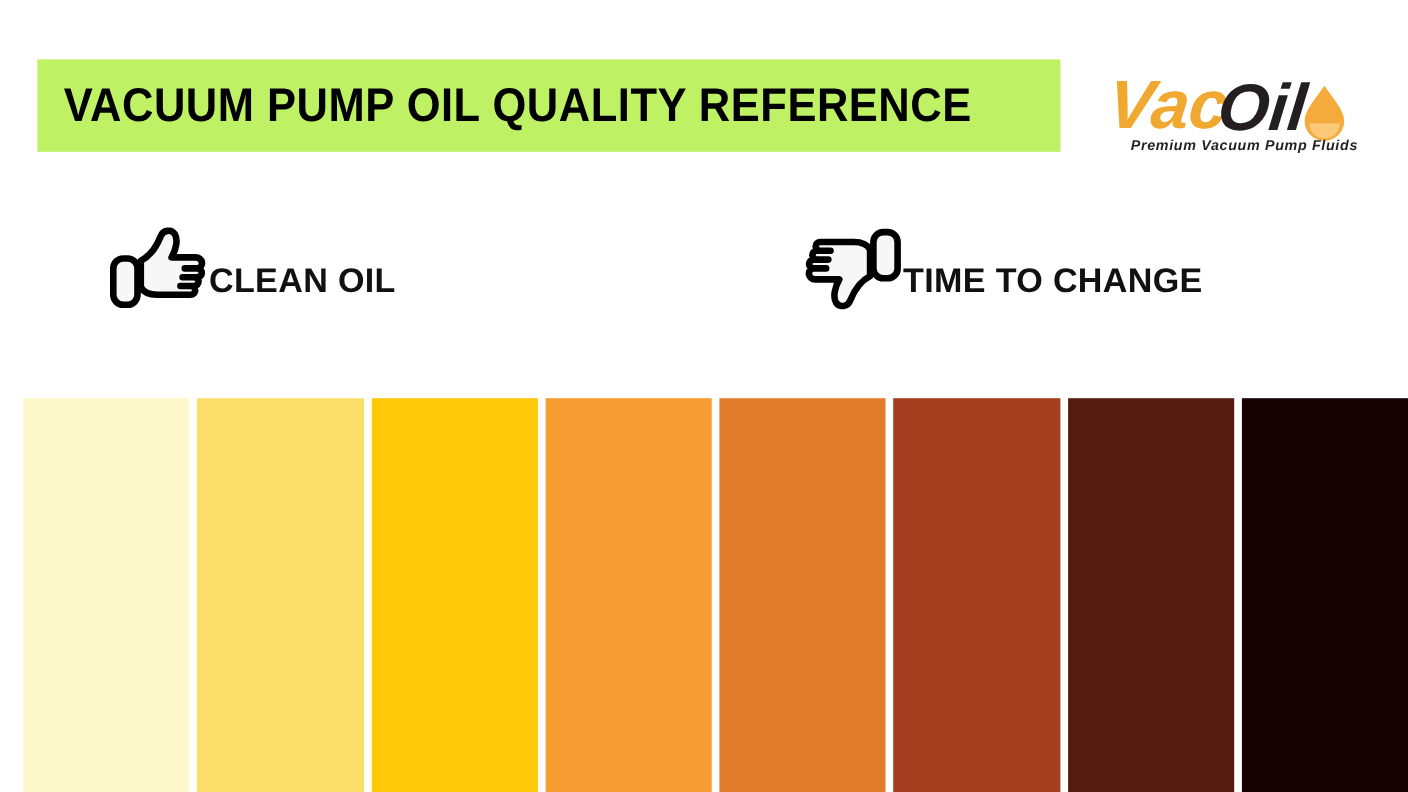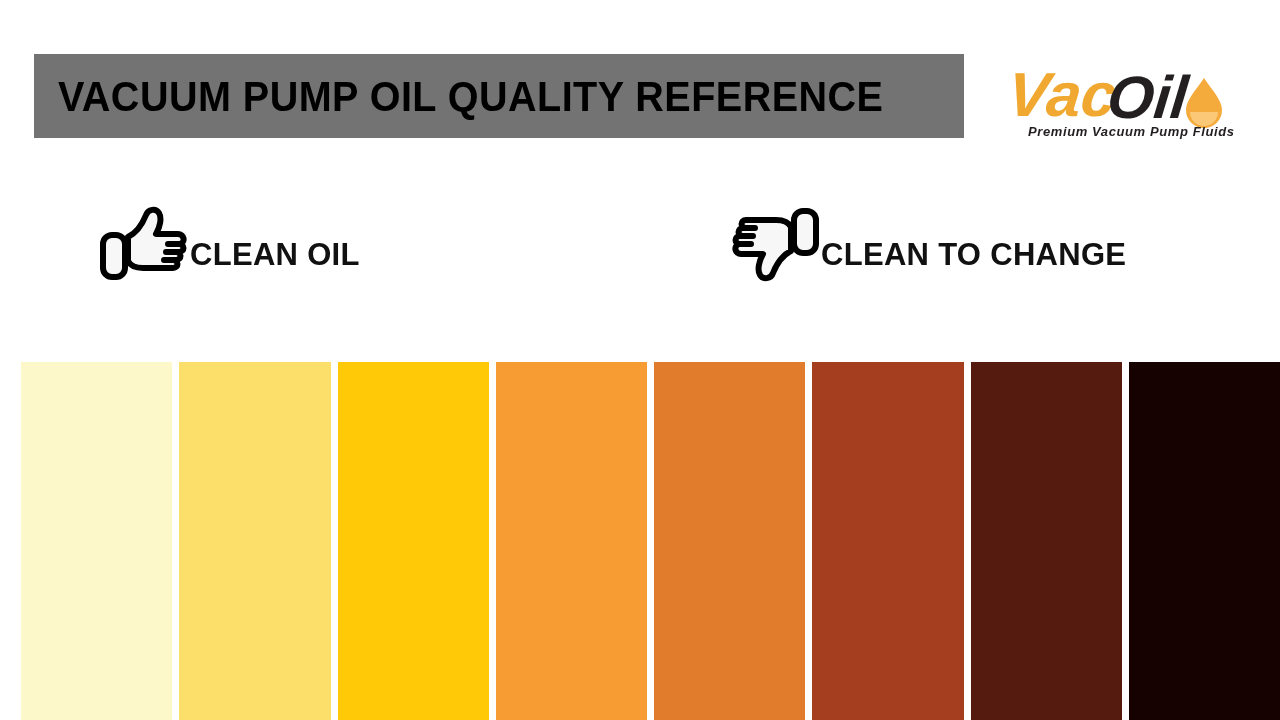--- a/index.html
+++ b/index.html
@@ -87,21 +87,21 @@
     gap: 7px;
   }
   .swatch {
     flex: 1 1 0;
     height: 100%;
   }
 </style>
 </head>
 <body>
 
-<div class="header-bar" style="background: #737373;">
+<div class="header-bar" style="background: #bef264;">
   <div class="header-title">VACUUM PUMP OIL QUALITY REFERENCE</div>
 </div>
 
 <div class="logo">
   <svg width="240" height="86" viewBox="0 0 240 86" xmlns="http://www.w3.org/2000/svg">
     <g>
       <text x="4" y="60" font-family="'Liberation Sans', sans-serif" font-size="62" font-weight="bold" font-style="italic" fill="#F0A830" transform="skewX(-6)">Vac</text>
     </g>
     <g>
       <text x="104" y="62" font-family="'Liberation Sans', sans-serif" font-size="60" font-weight="bold" font-style="italic" fill="#231F20" transform="skewX(-6)">Oil</text>
@@ -130,21 +130,21 @@
 
 <div class="rating change">
   <span class="rating-icon">
     <svg class="icon-flip" width="92" height="78" viewBox="0 0 92 78" xmlns="http://www.w3.org/2000/svg">
       <g fill="#F7F7F7" stroke="#000000" stroke-width="6" stroke-linejoin="round" stroke-linecap="round">
         <rect x="5" y="30" width="22" height="42" rx="9"></rect>
         <path d="M30 32 C 38 28, 44 20, 48 10 C 50 4, 58 3, 61 8 C 64 13, 62 22, 58 29 L 80 29 C 86 29, 88 37, 82 39 L 70 39 L 81 39 C 87 39, 87 47, 81 47 L 68 47 L 78 47 C 84 47, 84 55, 78 55 L 66 55 L 75 55 C 81 55, 81 63, 75 63 L 45 63 C 36 63, 32 60, 30 56 Z"></path>
       </g>
     </svg>
   </span>
-  <span class="rating-label">CLEAN TO CHANGE</span>
+  <span class="rating-label">TIME TO CHANGE</span>
 </div>
 
 <div class="swatch-strip">
   <div class="swatch" style="background: rgb(253, 248, 201);"></div>
   <div class="swatch" style="background: rgb(252, 223, 106);"></div>
   <div class="swatch" style="background: rgb(255, 201, 7);"></div>
   <div class="swatch" style="background: rgb(247, 156, 51);"></div>
   <div class="swatch" style="background: rgb(225, 124, 45);"></div>
   <div class="swatch" style="background: rgb(164, 62, 31);"></div>
   <div class="swatch" style="background: rgb(84, 27, 14);"></div>

